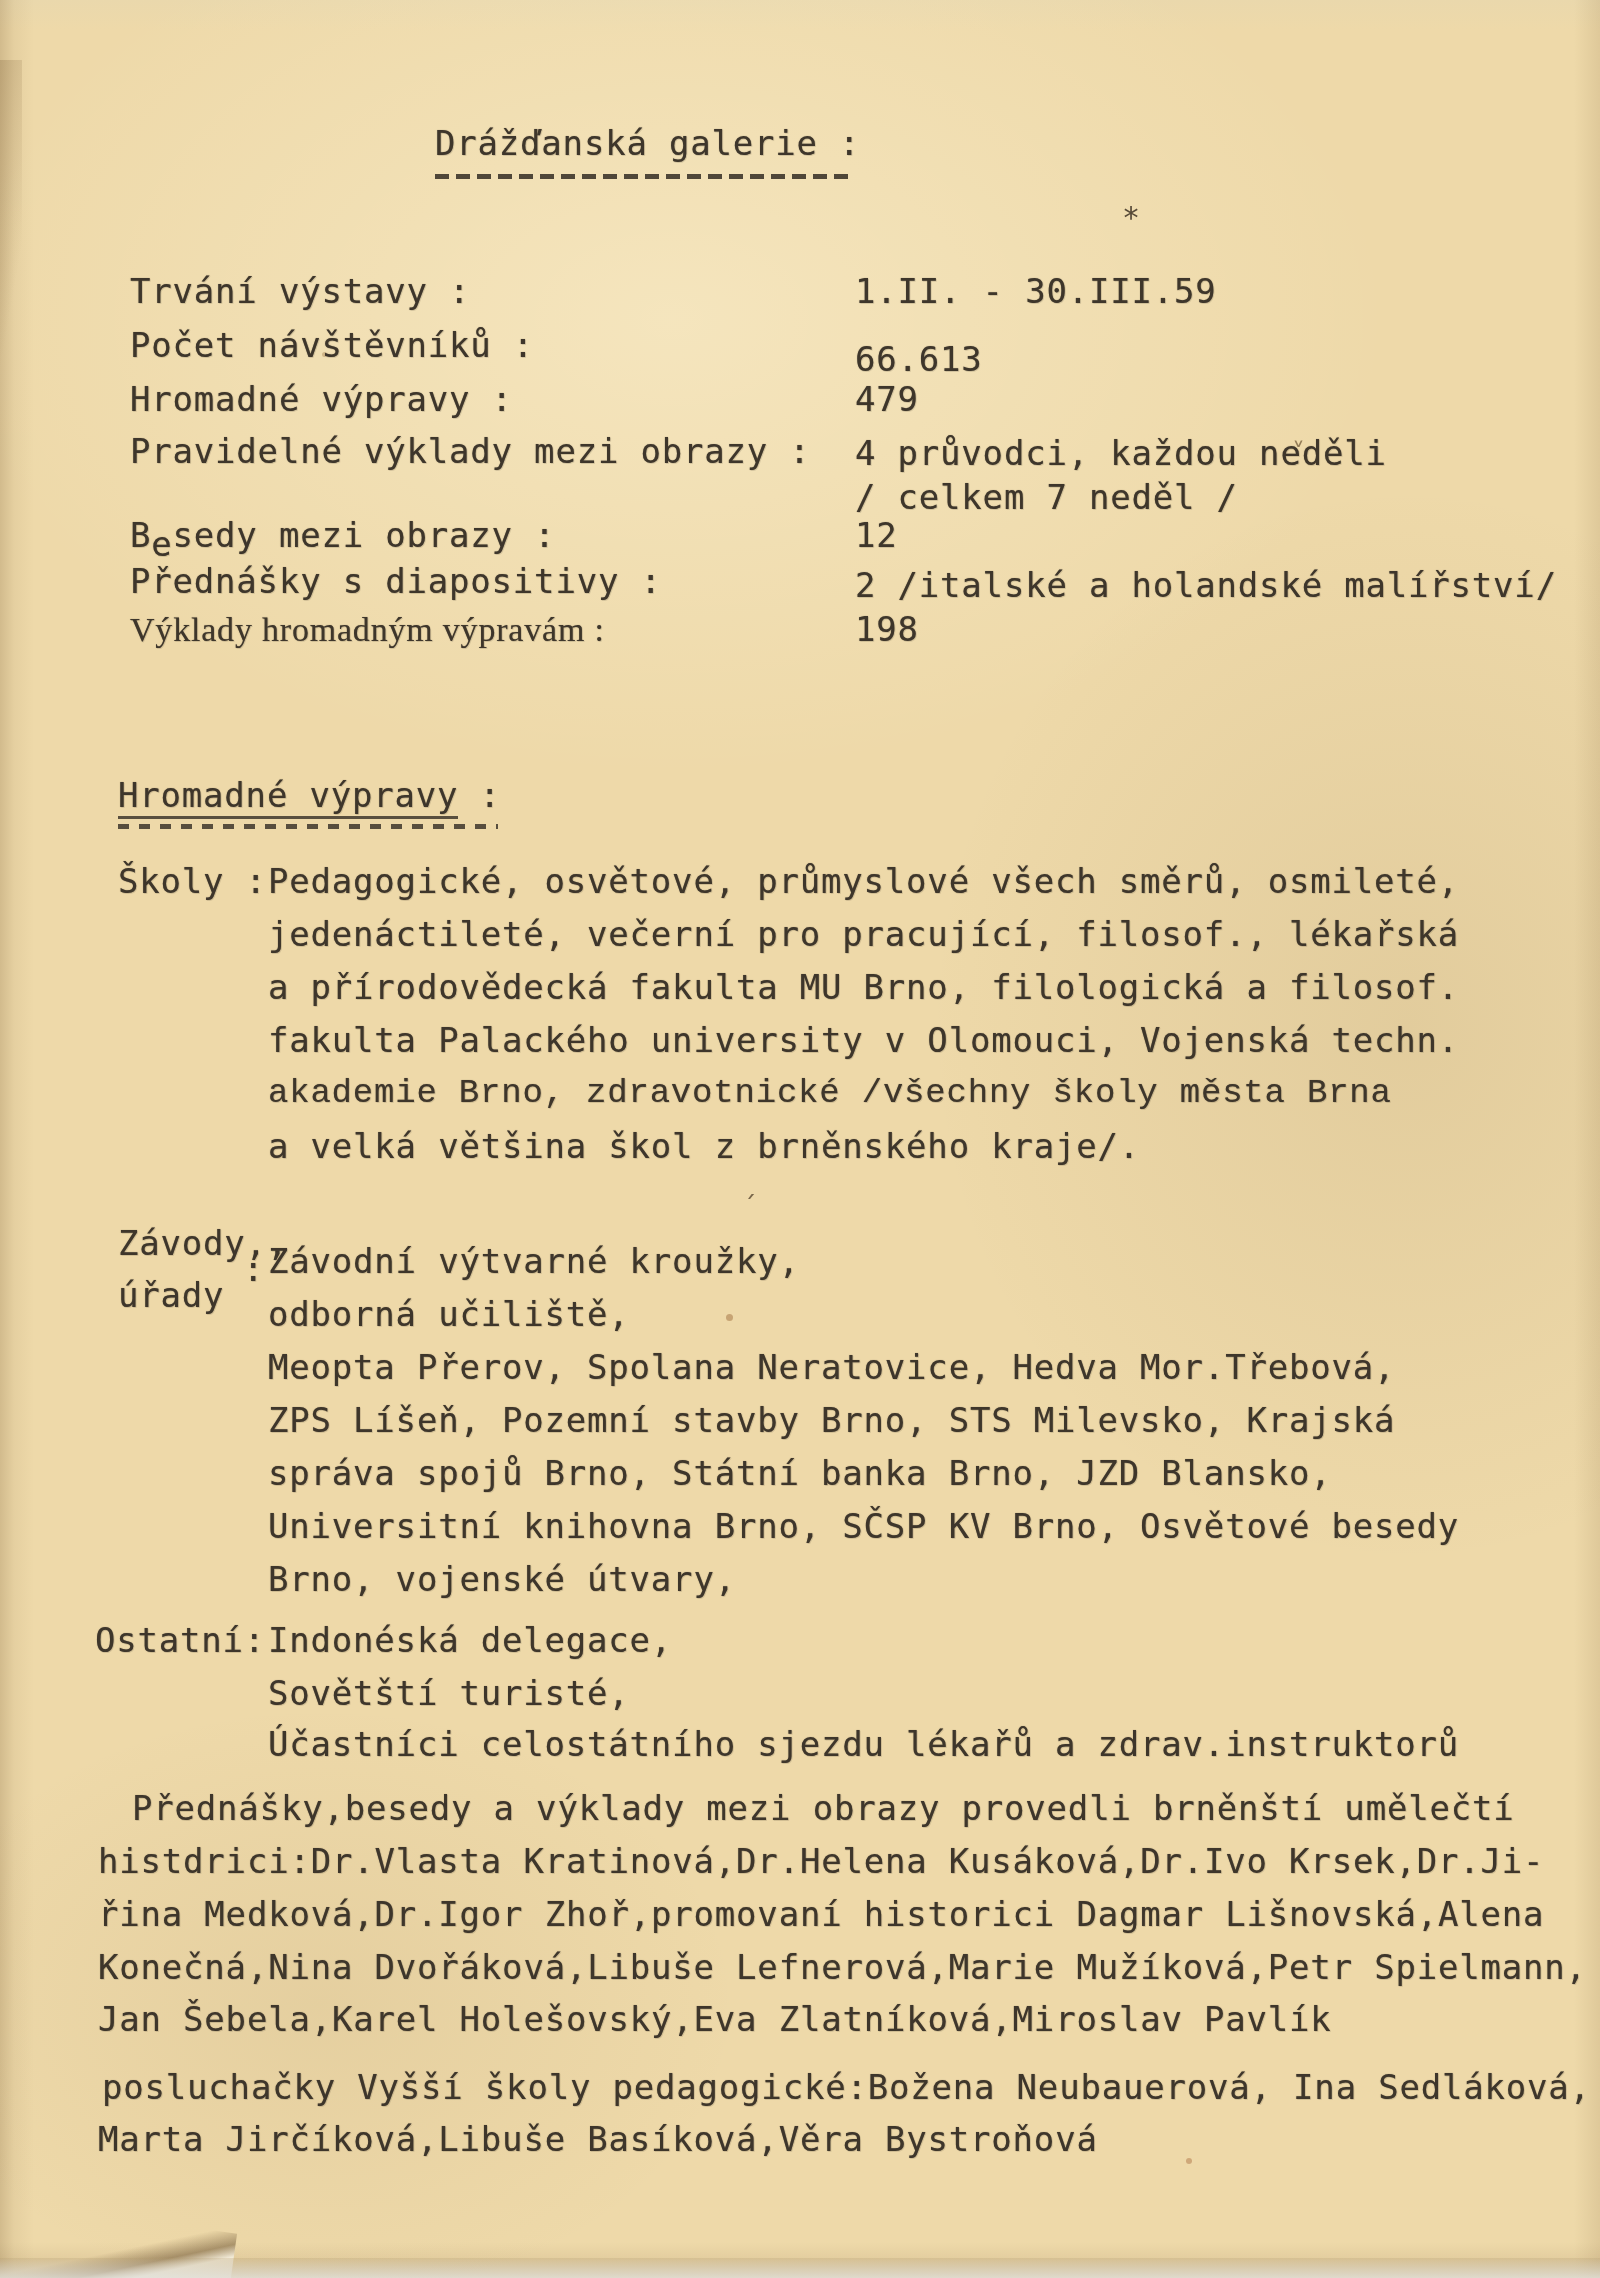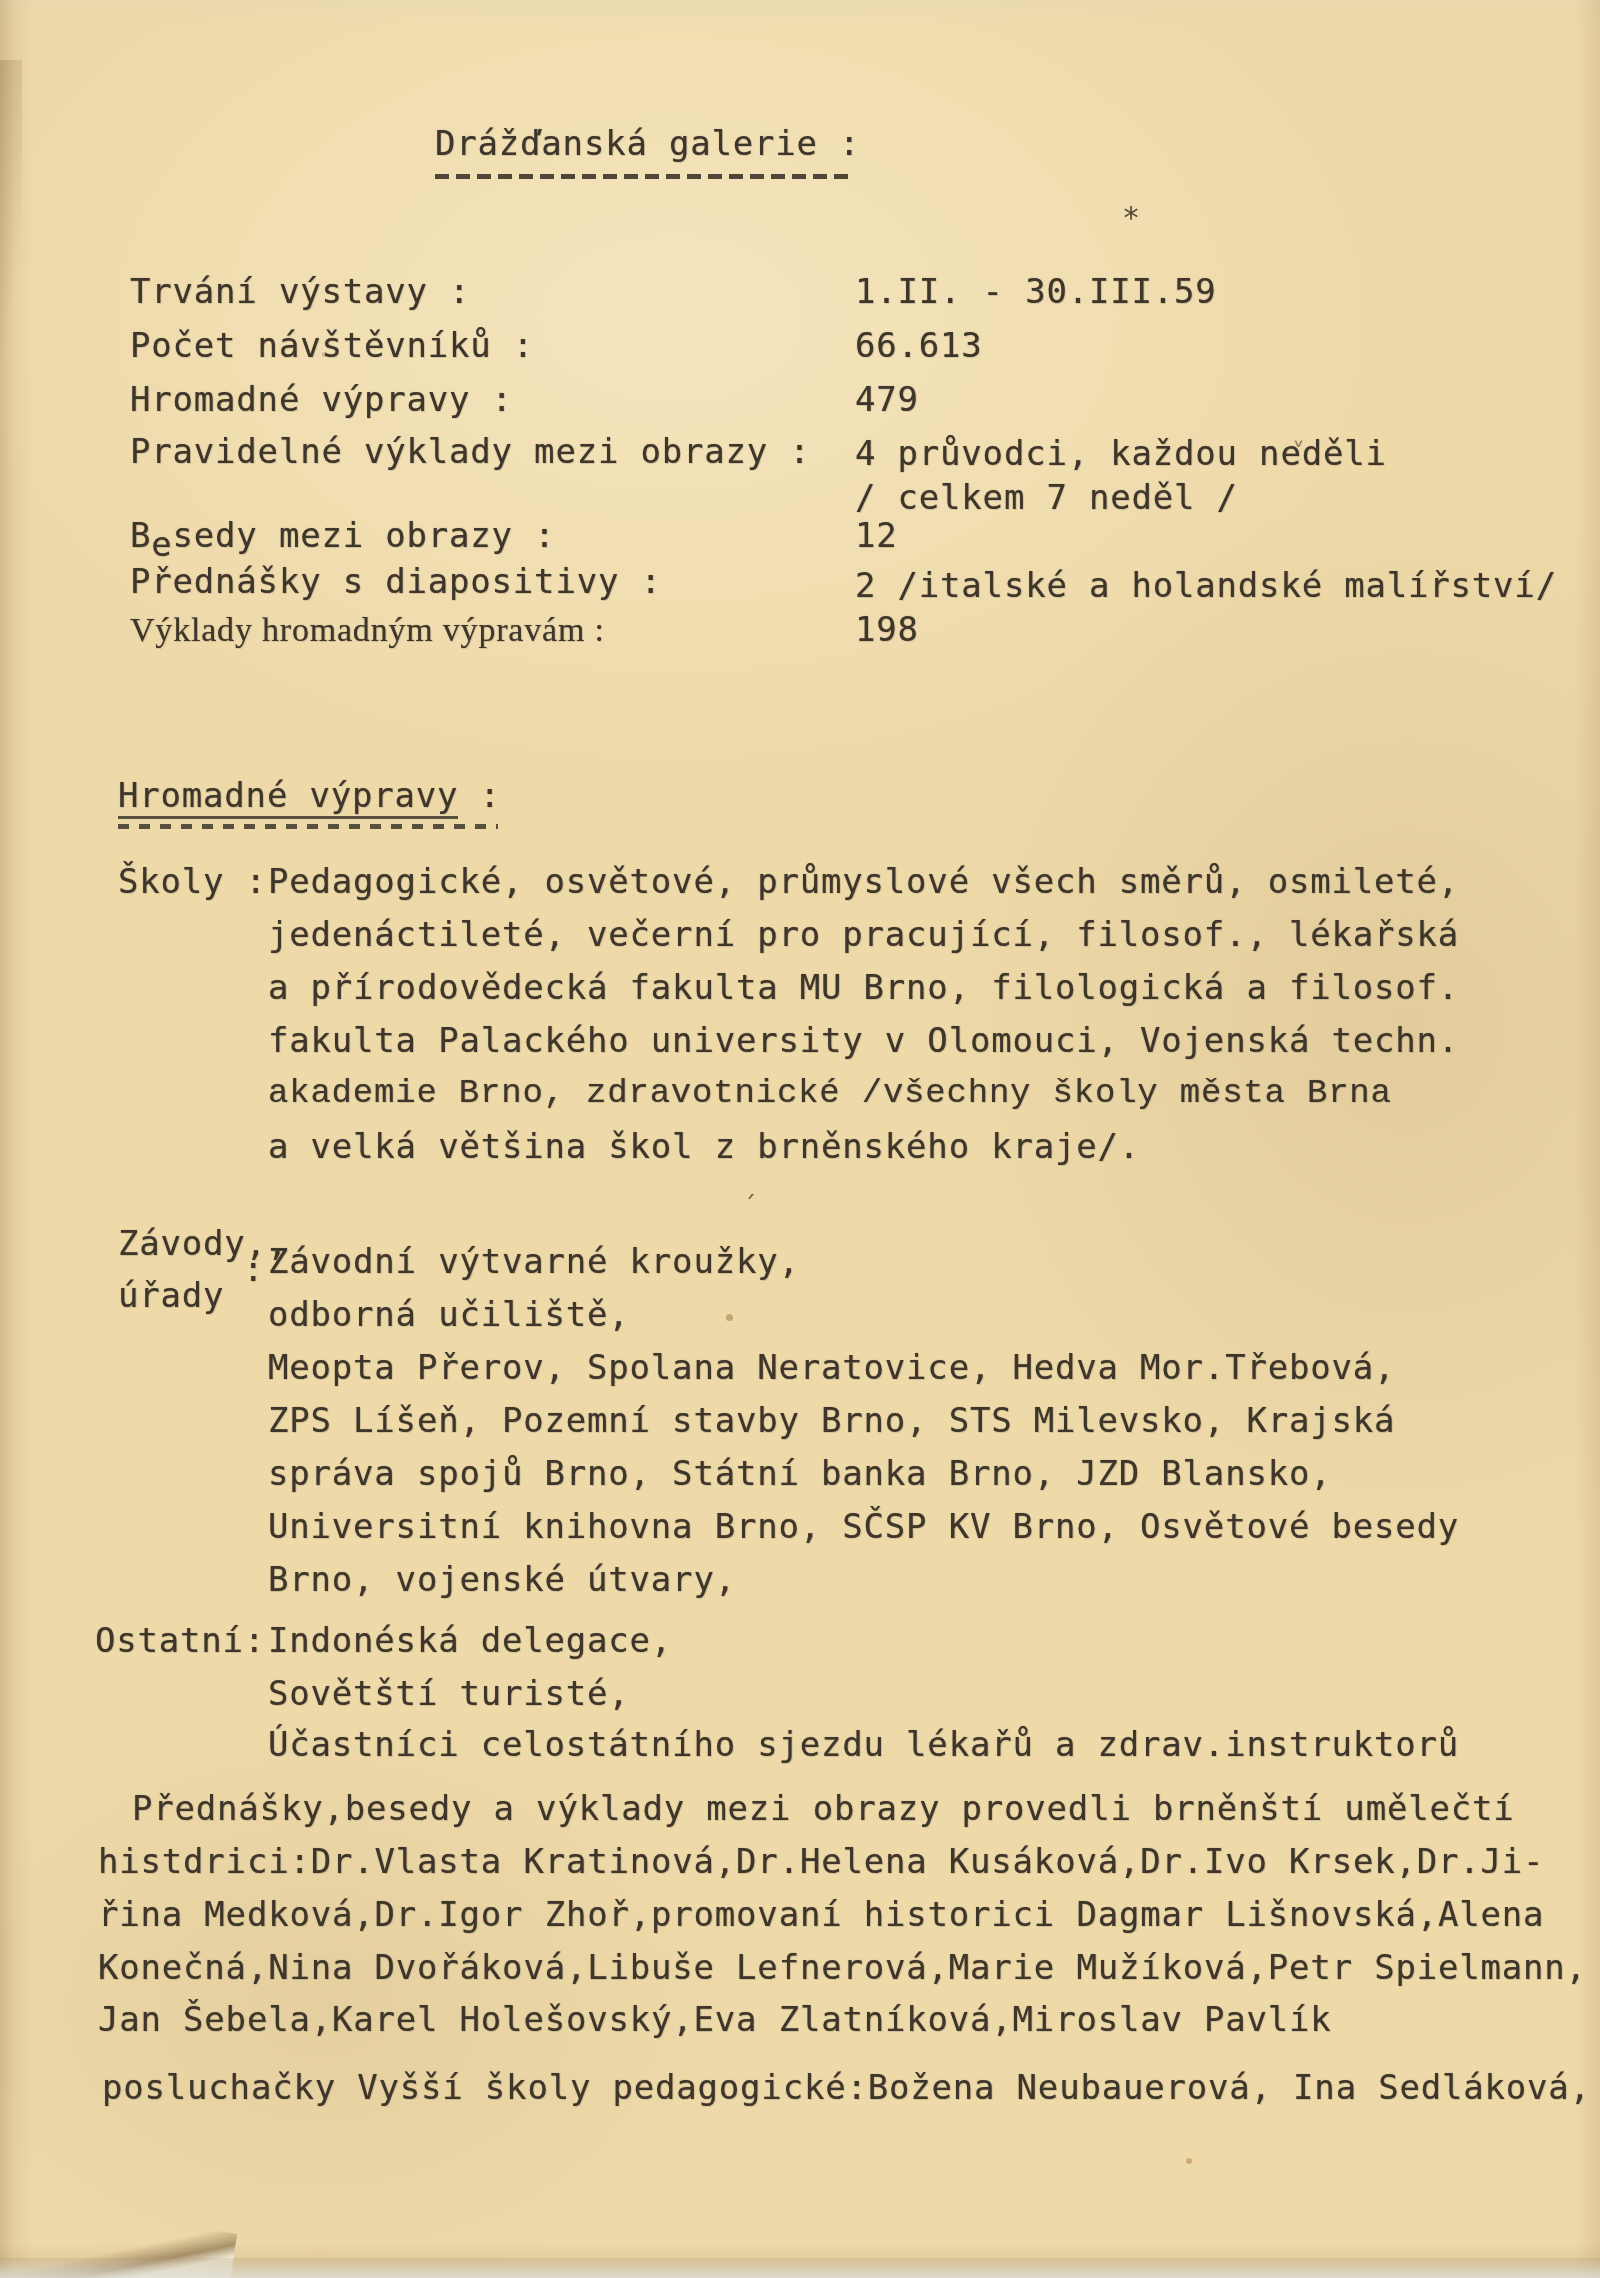--- a/index.html
+++ b/index.html
@@ -77,21 +77,21 @@
   <div class="dash-rule" style="left:435px;top:174px;width:420px;"></div>
 
   <div class="mark" style="left:1122px;top:200px;font-size:30px;">*</div>
   <div class="mark" style="left:1292px;top:438px;font-size:26px;color:rgba(115,92,60,0.75);font-family:'DejaVu Sans',sans-serif;">˅</div>
   <div class="mark" style="left:742px;top:1192px;font-size:26px;color:rgba(90,72,50,0.8);">´</div>
 
   <div class="tl" style="left:130px;top:272px;">Trvání výstavy :</div>
   <div class="tl" style="left:855px;top:272px;">1.II. - 30.III.59</div>
 
   <div class="tl" style="left:130px;top:326px;">Počet návštěvníků :</div>
-  <div class="tl" style="left:855px;top:326px;text-align:right;">66.613</div>
+  <div class="tl" style="left:855px;top:340px;text-align:right;">66.613</div>
 
   <div class="tl" style="left:130px;top:380px;">Hromadné výpravy :</div>
   <div class="tl" style="left:855px;top:380px;">479</div>
 
   <div class="tl" style="left:130px;top:432px;">Pravidelné výklady mezi obrazy :</div>
   <div class="tl" style="left:855px;top:434px;">4 průvodci, každou neděli</div>
   <div class="tl" style="left:855px;top:478px;">/ celkem 7 neděl /</div>
 
   <div class="tl" style="left:130px;top:516px;"><span>B</span><span class="sub-e">e</span><span>sedy mezi obrazy :</span></div>
   <div class="tl" style="left:855px;top:516px;">12</div>
@@ -129,14 +129,15 @@
   <div class="tl" style="left:268px;top:1674px;">Sovětští turisté,</div>
   <div class="tl" style="left:268px;top:1725px;">Účastníci celostátního sjezdu lékařů a zdrav.instruktorů</div>
 
   <div class="tl" style="left:132px;top:1789px;">Přednášky,besedy a výklady mezi obrazy provedli brněnští umělečtí</div>
   <div class="tl" style="left:98px;top:1842px;">histdrici:Dr.Vlasta Kratinová,Dr.Helena Kusáková,Dr.Ivo Krsek,Dr.Ji-</div>
   <div class="tl" style="left:98px;top:1895px;">řina Medková,Dr.Igor Zhoř,promovaní historici Dagmar Lišnovská,Alena</div>
   <div class="tl" style="left:98px;top:1948px;">Konečná,Nina Dvořáková,Libuše Lefnerová,Marie Mužíková,Petr Spielmann,</div>
   <div class="tl" style="left:98px;top:2000px;">Jan Šebela,Karel Holešovský,Eva Zlatníková,Miroslav Pavlík</div>
 
   <div class="tl" style="left:102px;top:2068px;">posluchačky Vyšší školy pedagogické:Božena Neubauerová, Ina Sedláková,</div>
+  <div class="tl" style="left:98px;top:2120px;">Marta Jirčíková,Libuše Basíková,Věra Bystroňová</div>
 
 </div>
 
 </body></html>

